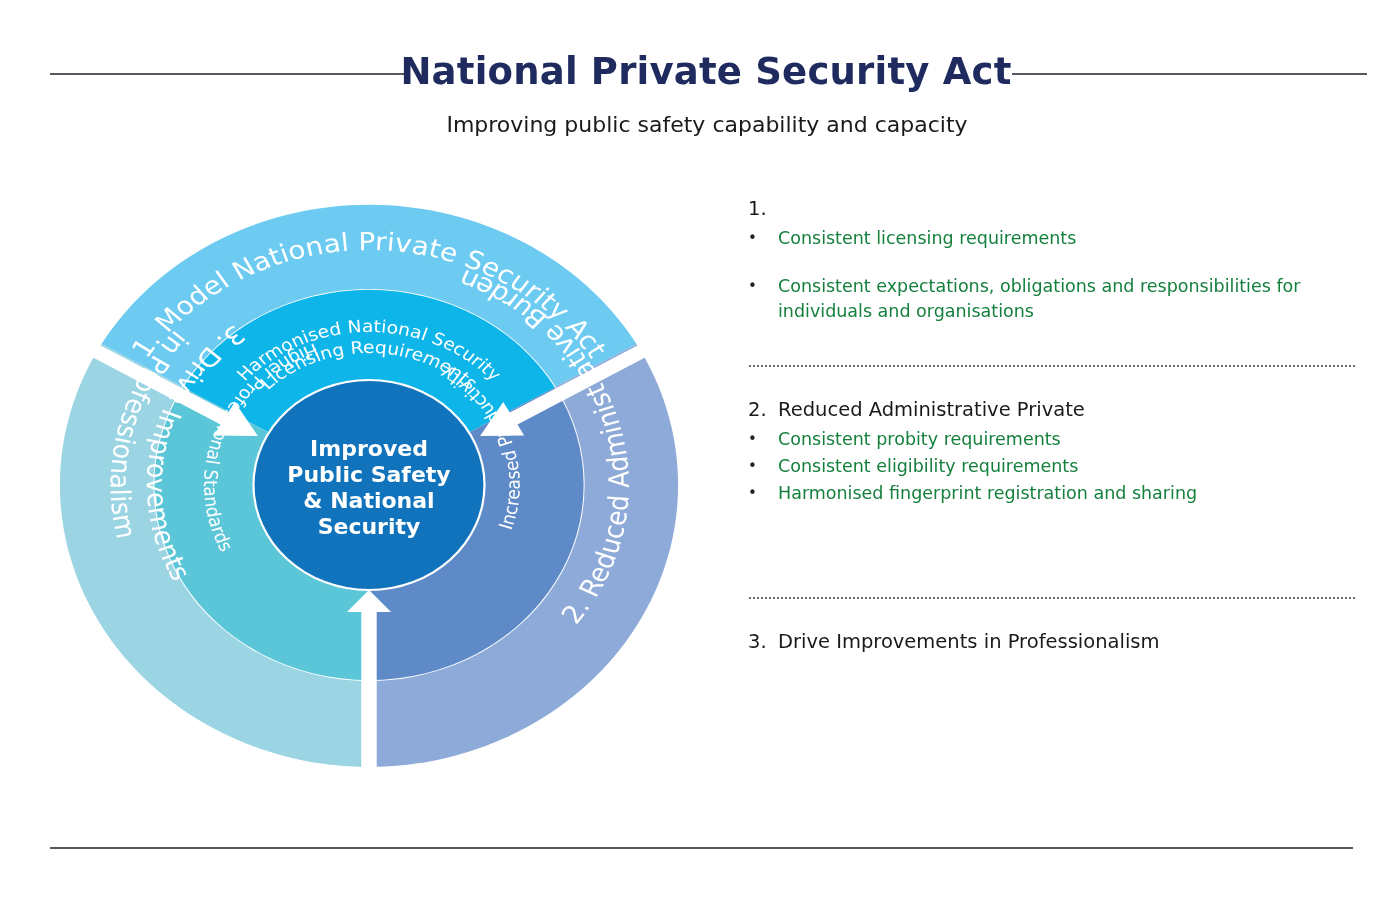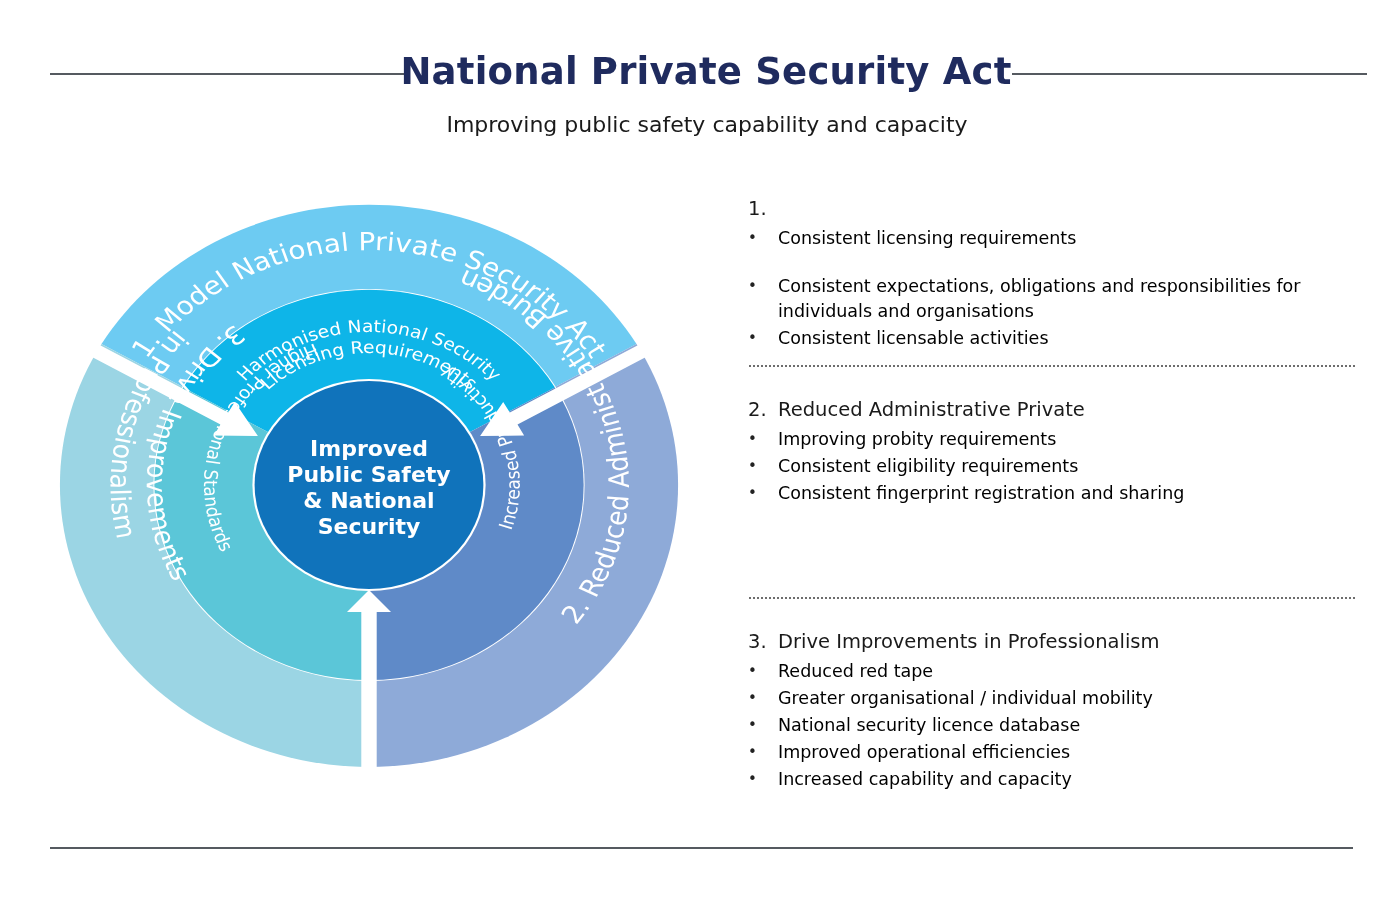--- a/index.html
+++ b/index.html
@@ -5,21 +5,21 @@
   html, body { margin:0; padding:0; background:#ffffff; }
   body { width:1380px; height:901px; position:relative; overflow:hidden; font-family:"DejaVu Sans", sans-serif; }
   .hr-line { position:absolute; height:2px; background:#555a60; }
   #title { position:absolute; left:0; width:1412px; top:50px; text-align:center; font-size:37px; font-weight:bold; color:#1f2b5e; letter-spacing:0.2px; }
   #subtitle { position:absolute; left:0; width:1414px; top:112px; text-align:center; font-size:22px; color:#1a1a1a; }
   #diagram { position:absolute; left:0; top:0; }
   .sec { position:absolute; left:748px; width:610px; }
   .sec-head { font-size:19.5px; color:#1a1a1a; display:flex; }
   .sec-num { width:30px; }
   .bullets { list-style:none; margin:6px 0 0 0; padding:0; }
-  .bullets li { position:relative; padding-left:30px; font-size:17.5px; color:#000000; line-height:25px; margin-bottom:2px; }
+  .bullets li { position:relative; padding-left:30px; font-size:17.5px; color:#15803d; line-height:25px; margin-bottom:2px; }
   .bullets li::before { content:"•"; position:absolute; left:0; top:0; color:#222; font-size:15px; }
   .dots { position:absolute; left:749px; width:606px; height:0; border-top:2px dotted #6d6d6d; }
 </style>
 </head>
 <body>
 
 <div class="hr-line" style="left:50px; top:73px; width:355px;"></div>
 <div class="hr-line" style="left:1012px; top:73px; width:355px;"></div>
 <div id="title">National Private Security Act</div>
 <div id="subtitle">Improving public safety capability and capacity</div>
@@ -119,45 +119,37 @@
   </g>
 </svg>
 
 <div class="sec" style="top:197px;">
   <div class="sec-head">
     <span class="sec-num">1.</span>
   </div>
   <ul class="bullets">
     <li>Consistent licensing requirements</li>
     <li style="padding-right:20px;margin-top:23px;">Consistent expectations, obligations and responsibilities for individuals and organisations</li>
-    <li>Consistent licensable activities</li>
   </ul>
 </div>
 <div class="dots" style="top:365px;"></div>
 
 <div class="sec" style="top:398px;">
   <div class="sec-head">
     <span class="sec-num">2.</span>
     <span>Reduced Administrative Private</span>
   </div>
   <ul class="bullets">
-    <li>Improving probity requirements</li>
+    <li>Consistent probity requirements</li>
     <li>Consistent eligibility requirements</li>
-    <li>Consistent fingerprint registration and sharing</li>
+    <li>Harmonised fingerprint registration and sharing</li>
   </ul>
 </div>
 <div class="dots" style="top:597px;"></div>
 
 <div class="sec" style="top:630px;">
   <div class="sec-head">
     <span class="sec-num">3.</span>
     <span>Drive Improvements in Professionalism</span>
   </div>
-  <ul class="bullets">
-    <li>Reduced red tape</li>
-    <li>Greater organisational / individual mobility</li>
-    <li>National security licence database</li>
-    <li>Improved operational efficiencies</li>
-    <li>Increased capability and capacity</li>
-  </ul>
 </div>
 
 <div class="hr-line" style="left:50px; top:847px; width:1303px;"></div>
 
 </body></html>

